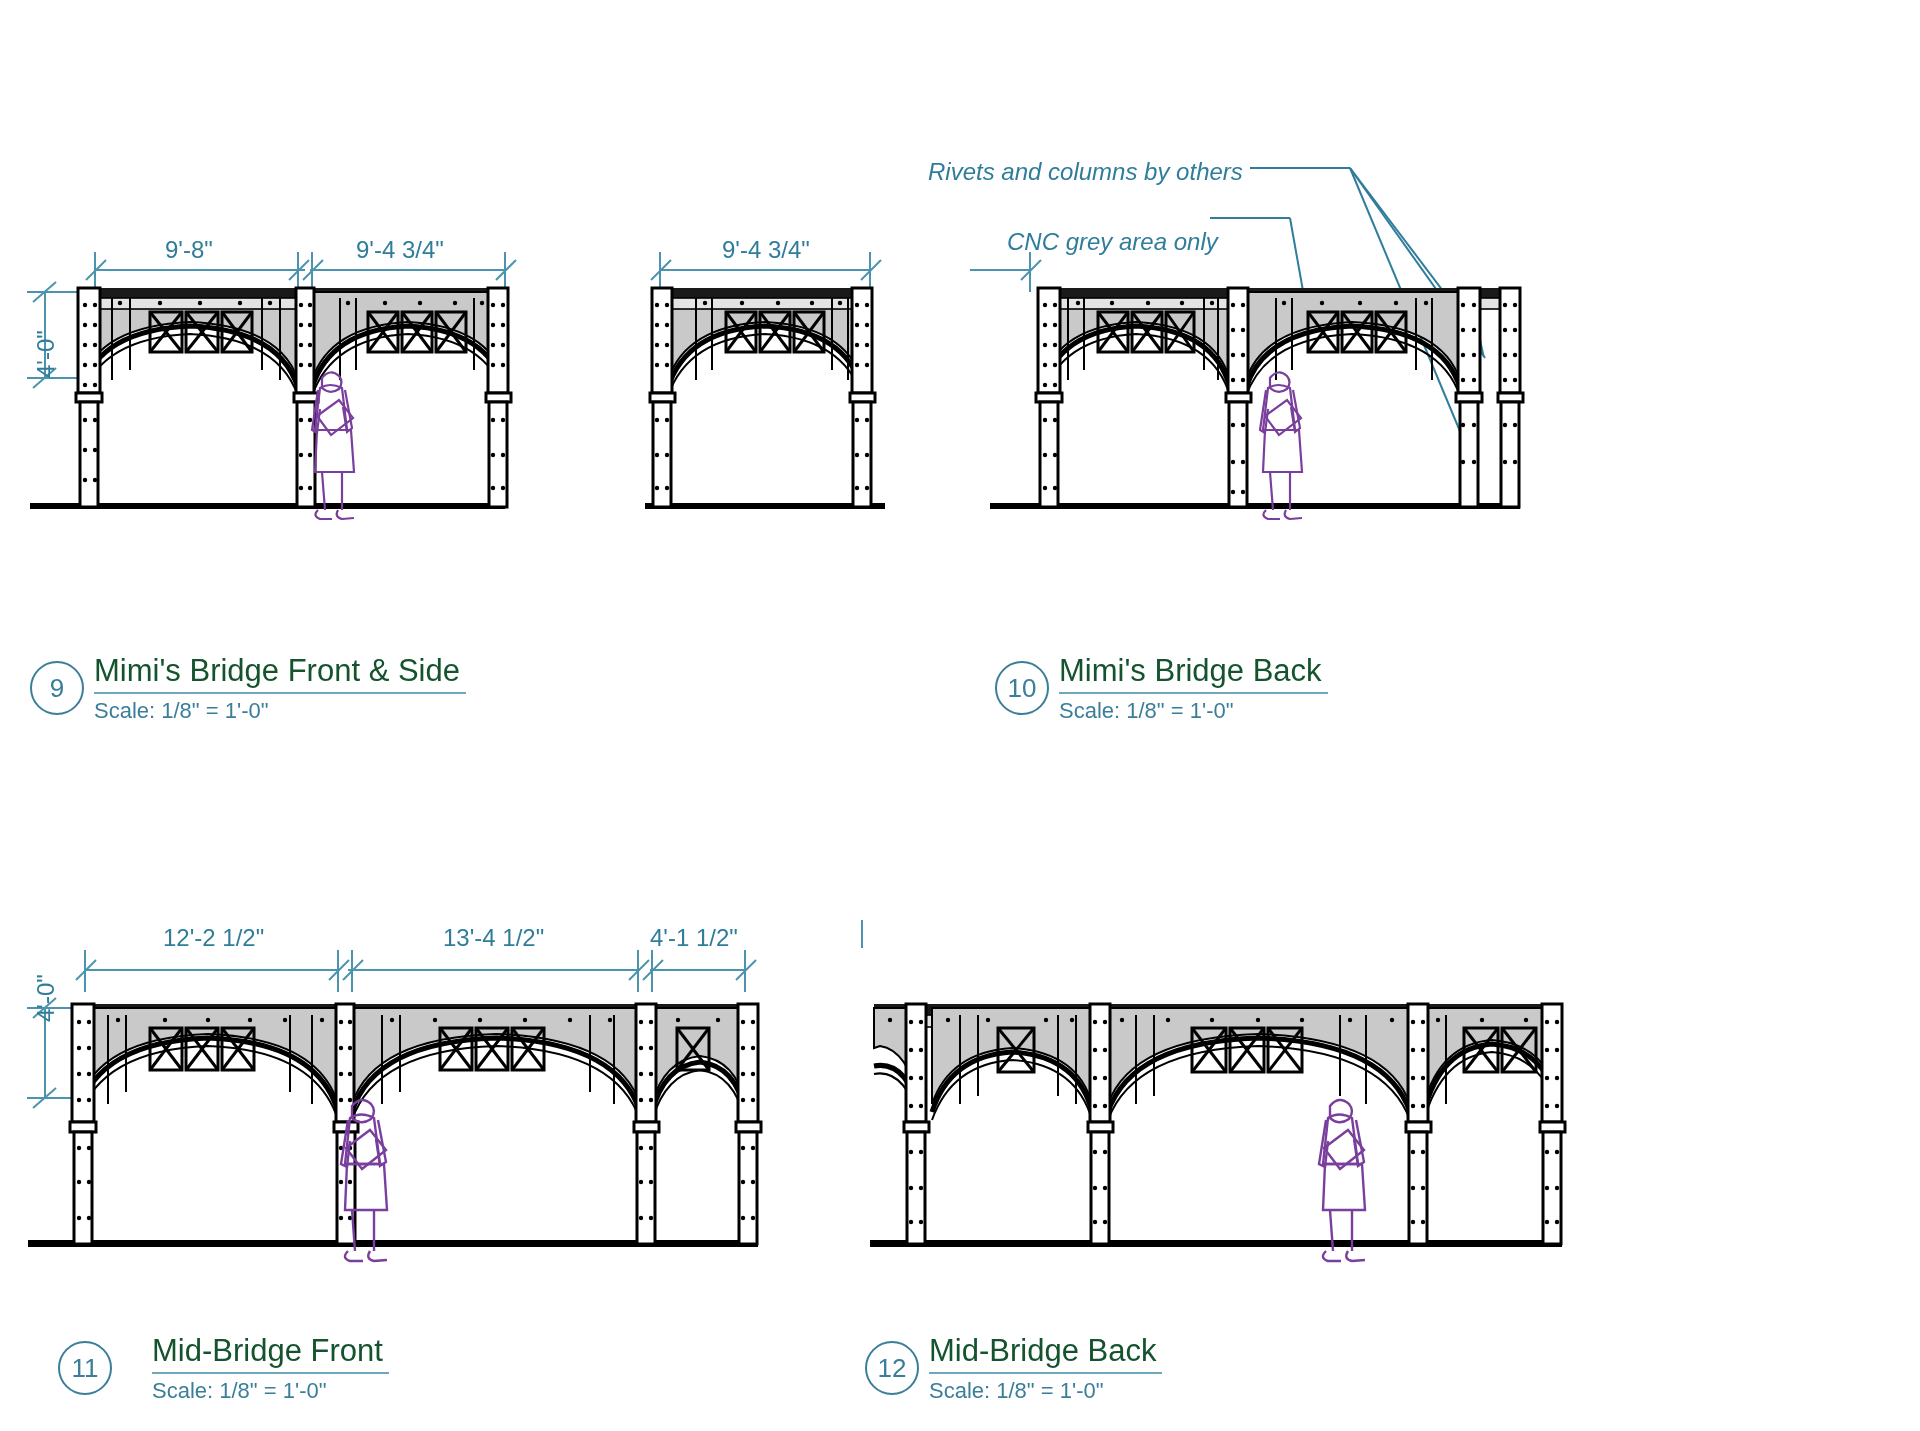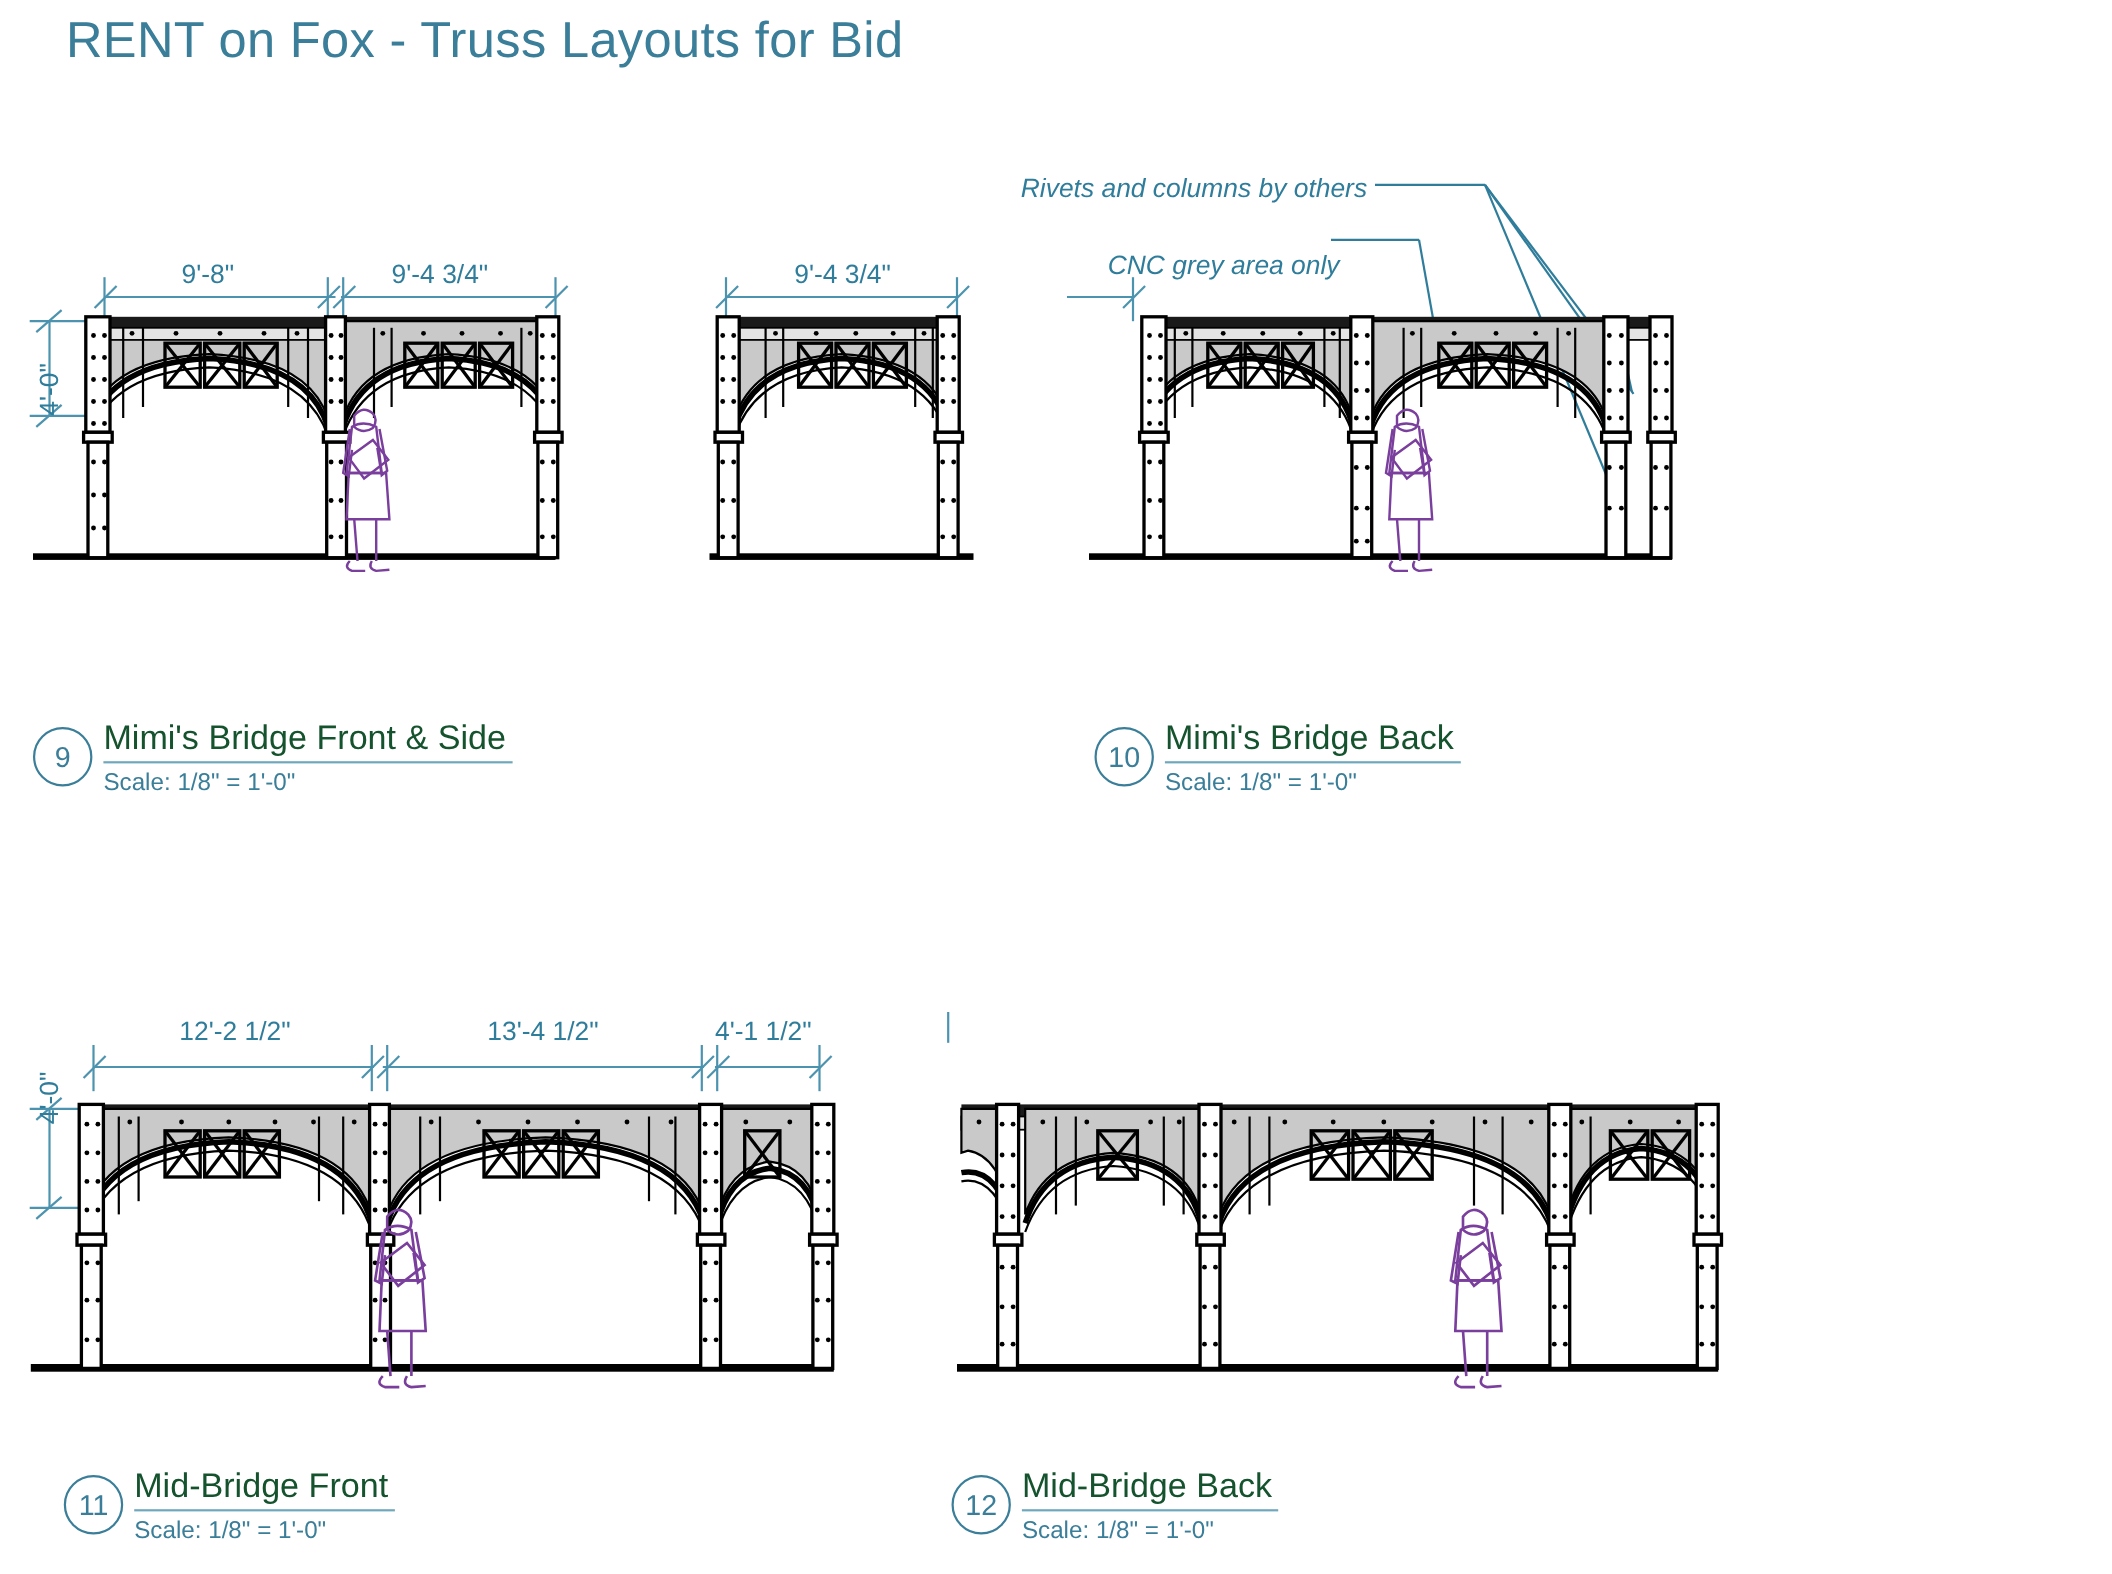--- a/index.html
+++ b/index.html
@@ -37,21 +37,20 @@
   svg{overflow:visible;}
   .dimline{stroke:#4b93ae;stroke-width:2;fill:none;}
   .leader{stroke:#2f7d9b;stroke-width:2;fill:none;}
 </style>
 </head>
 <body>
 
 <div class="sheet">
 
   <div id="sheet-title">
-    <div>RENT on Fox - Truss Layouts for Bid</div>
   </div>
 
   <div class="viewport" style="left:0px;top:230px;width:960px;height:400px;">
     <svg width="960" height="400" viewBox="0 0 960 400">
       <defs>
         <g id="rvcolH">
           
         </g>
       </defs>
 
@@ -676,21 +675,21 @@
         <path d="M346,228 l24,-18 l16,20 l-24,19 z"></path>
       </g>
     </svg>
   </div>
 
   <div class="dim-label" style="left:163px;top:924px;">12'-2 1/2"</div>
   <div class="dim-label" style="left:443px;top:924px;">13'-4 1/2"</div>
   <div class="dim-label" style="left:650px;top:924px;">4'-1 1/2"</div>
   <div class="dim-vlabel" style="left:32px;top:1022px;">4'-0"</div>
 
-  <div class="titleblock" style="left:58px;top:1332px;">
+  <div class="titleblock" style="left:58px;top:1332px;gap:30px;">
     <div class="tb-bubble">11</div>
     <div class="tb-text">
       <div class="tb-name">Mid-Bridge Front</div>
       <div class="tb-scale">Scale: 1/8" = 1'-0"</div>
     </div>
   </div>
 
   <div class="viewport" style="left:820px;top:920px;width:1100px;height:420px;">
     <svg width="1100" height="420" viewBox="0 0 1100 420">
 

